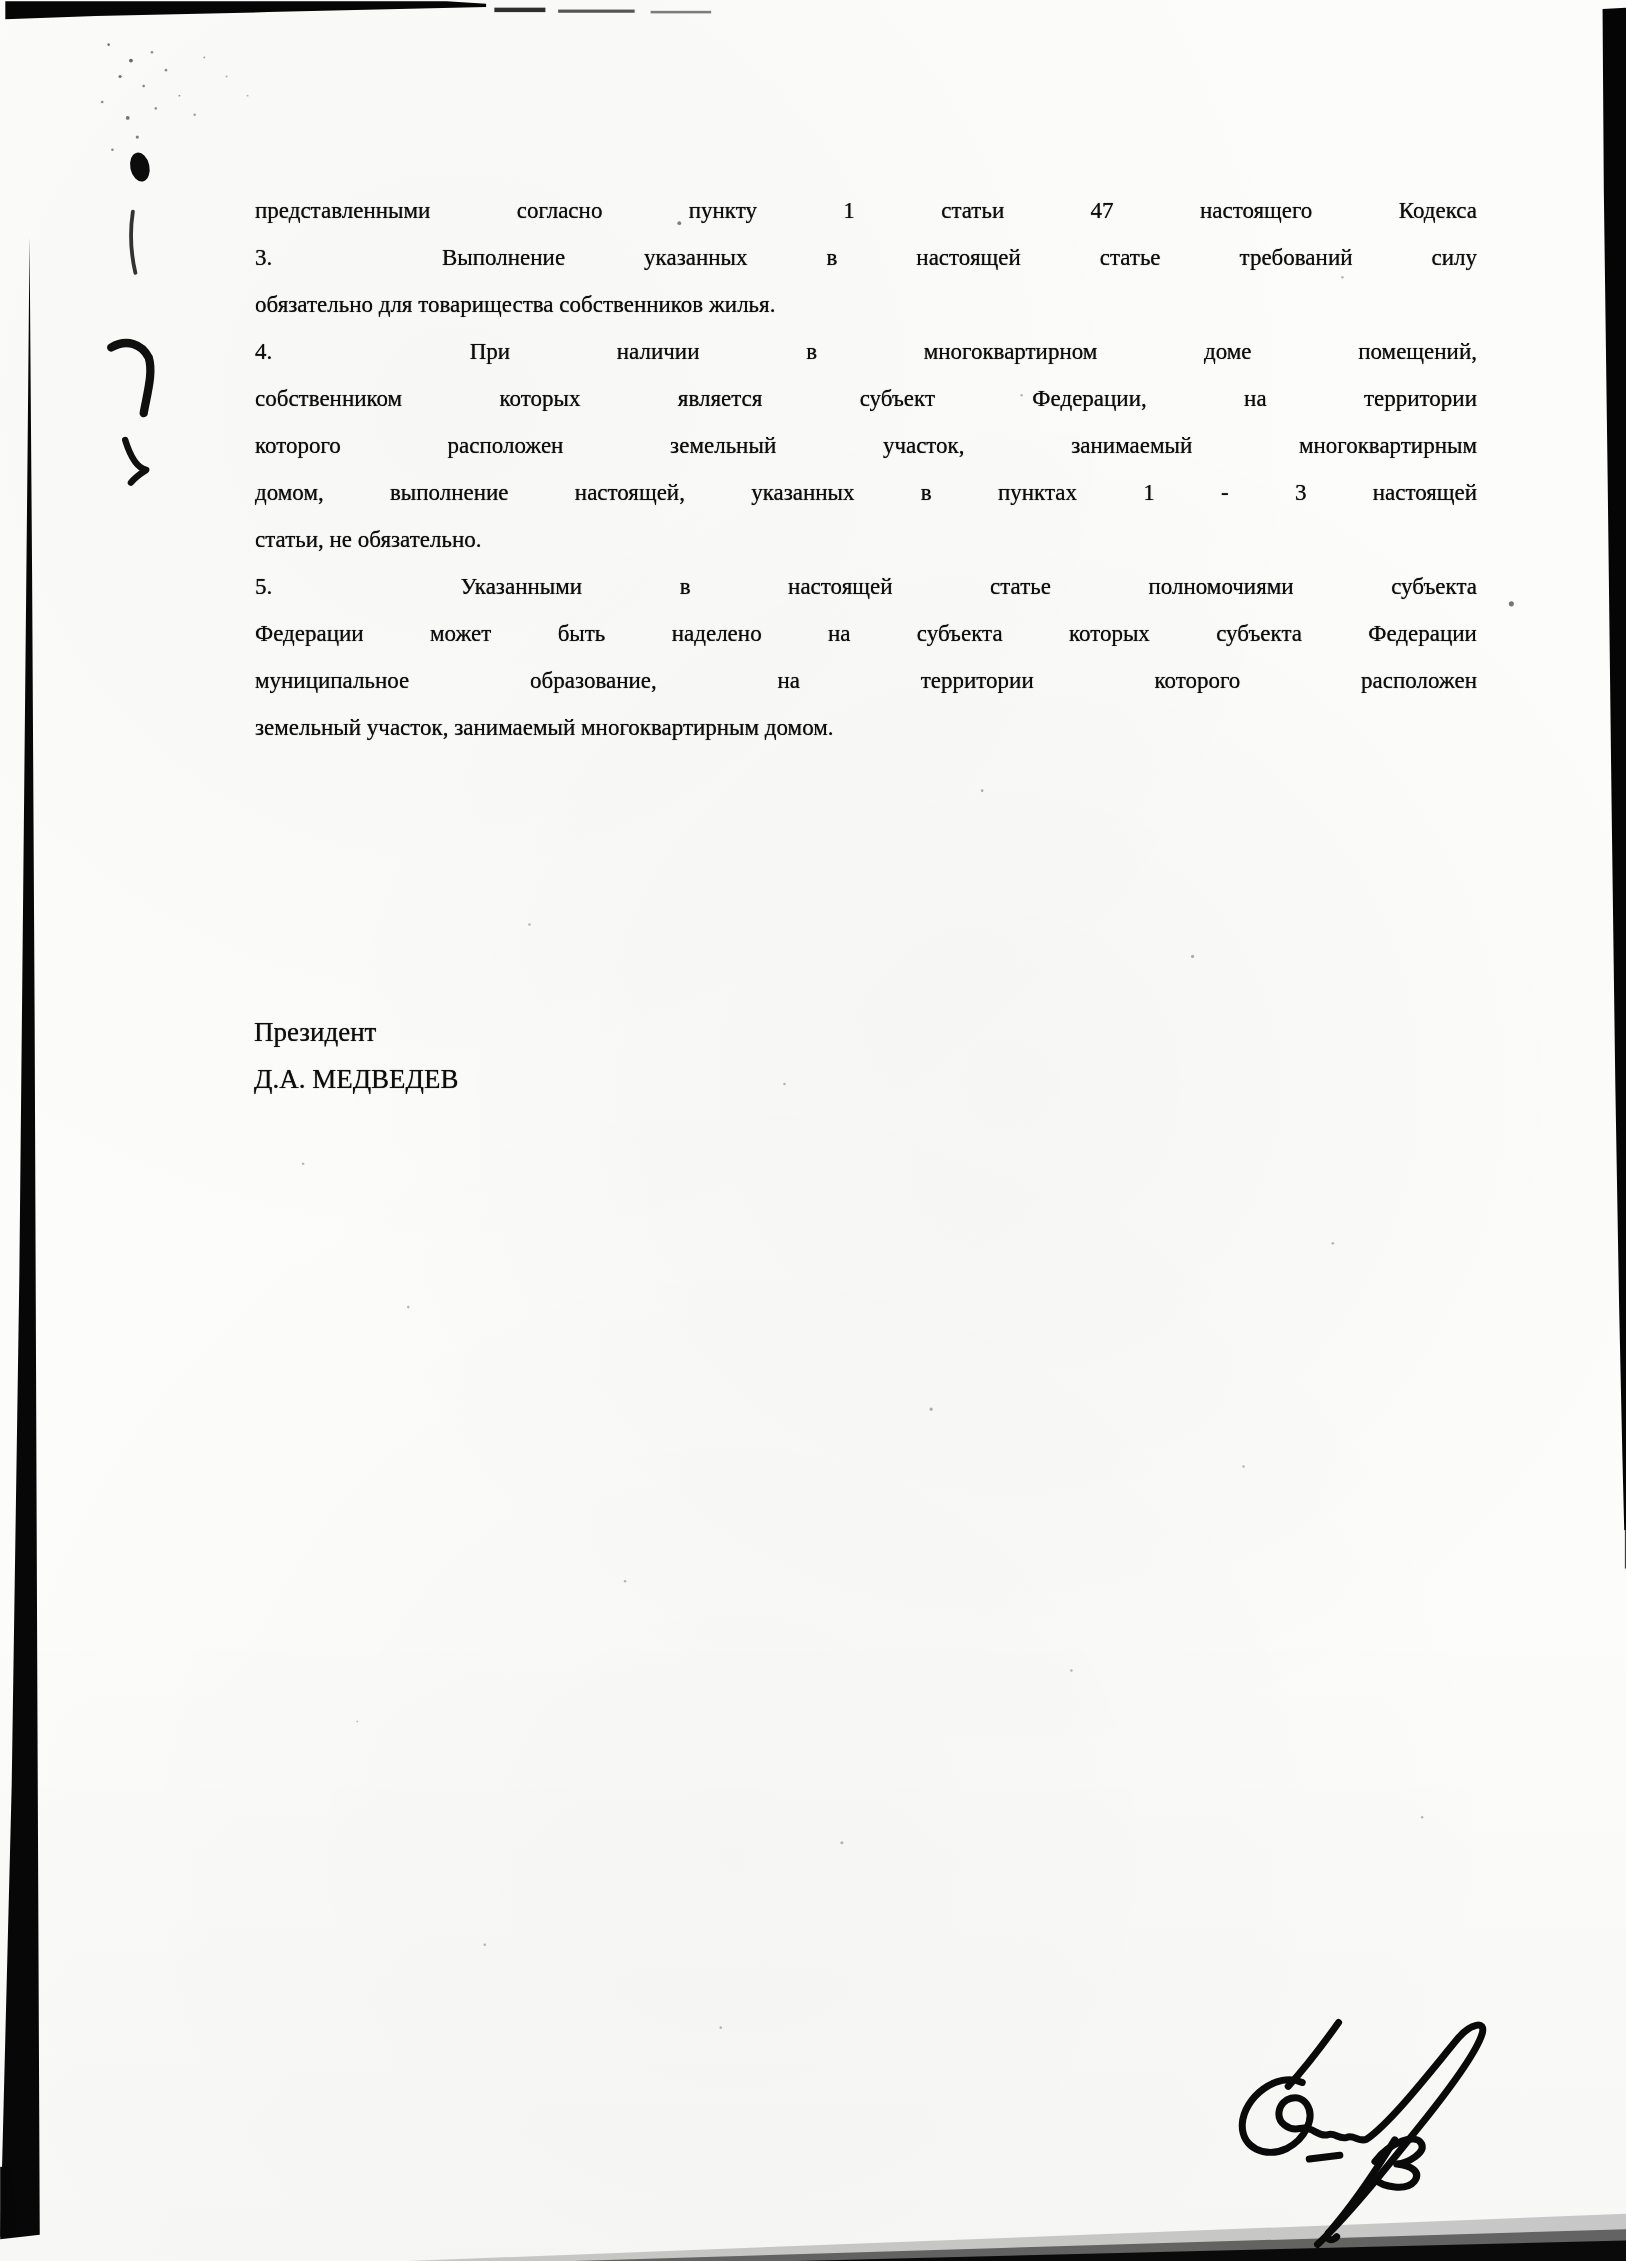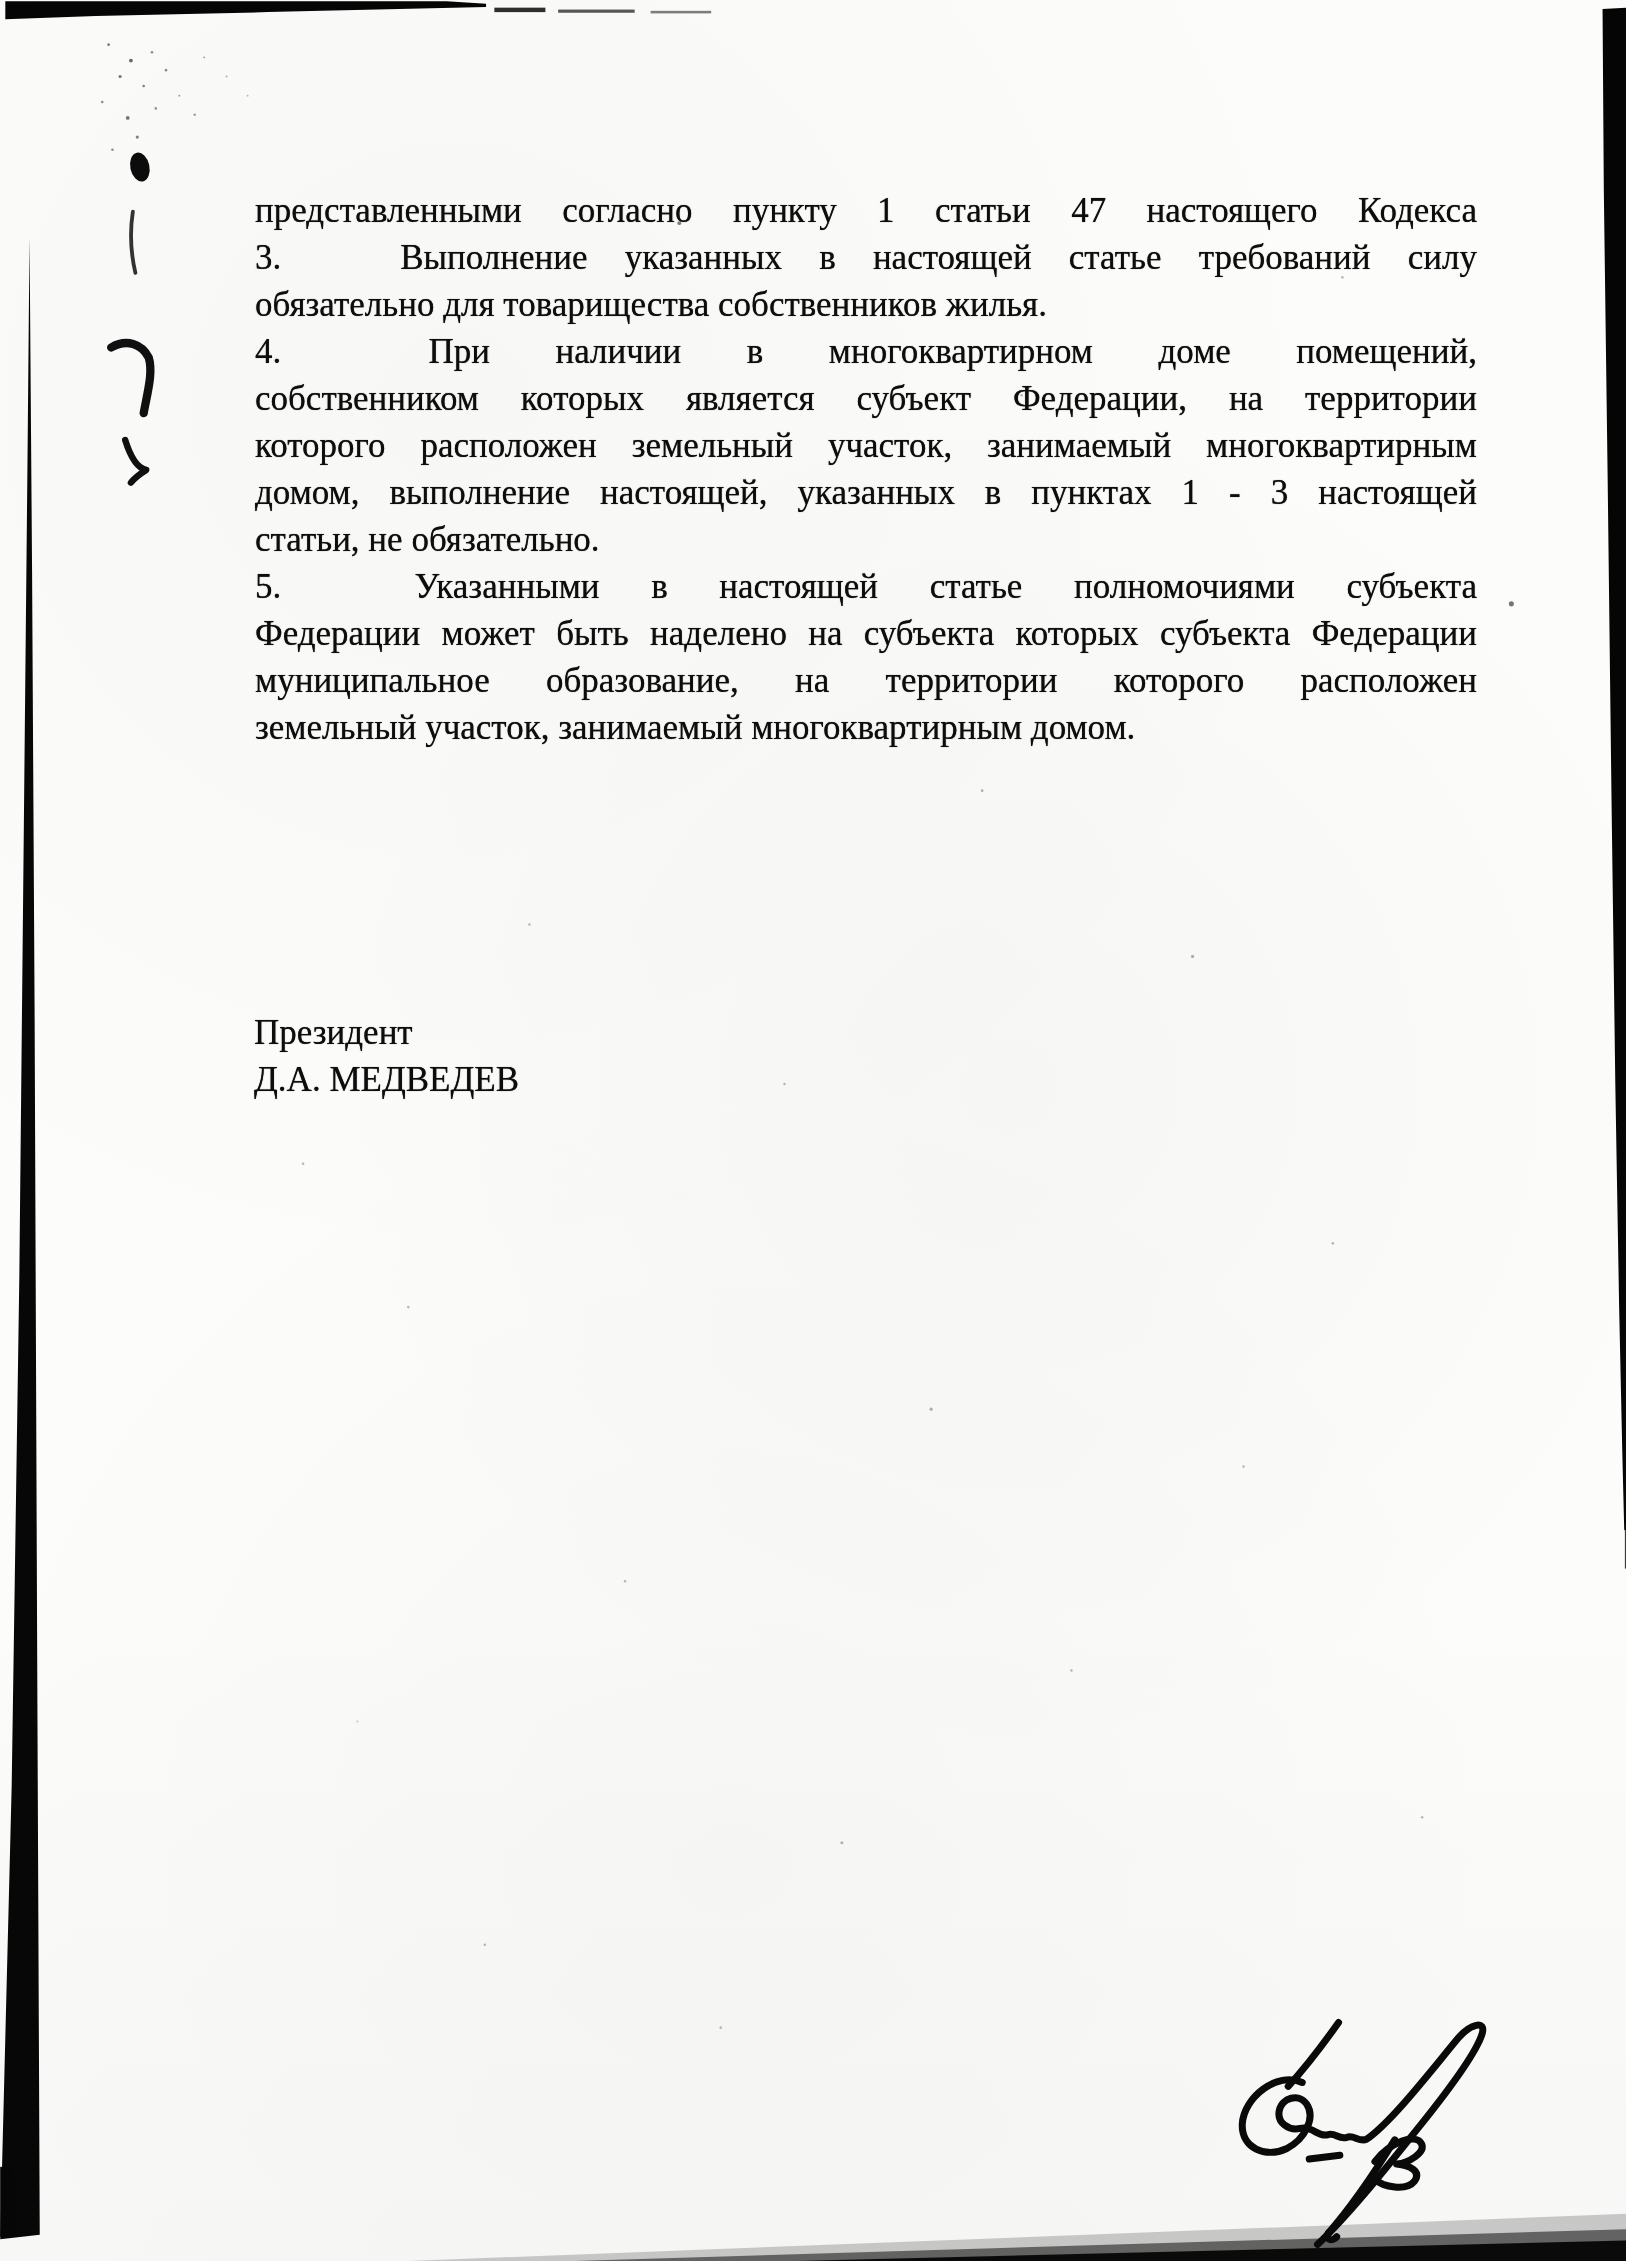--- a/index.html
+++ b/index.html
@@ -11,32 +11,32 @@
       radial-gradient(circle at 28% 18%, rgba(0,0,0,0.018), transparent 42%),
       radial-gradient(circle at 62% 48%, rgba(0,0,0,0.022), transparent 46%),
       radial-gradient(circle at 45% 82%, rgba(0,0,0,0.02), transparent 40%),
       linear-gradient(180deg, rgba(0,0,0,0) 70%, rgba(0,0,0,0.02) 100%);
     overflow:hidden;
     font-family:"Liberation Serif","DejaVu Serif",serif;
     color:#0d0d0d;
   }
   .doc{
     position:absolute;left:255px;top:187px;width:1222px;
-    font-size:35px;line-height:47px;
+    font-size:23px;line-height:47px;
     text-shadow:0 0 0.8px rgba(12,12,12,0.85);
   }
   .line{height:47px;white-space:nowrap;}
   .line.j{display:flex;justify-content:space-between;align-items:baseline;}
   .line .num{display:inline-block;min-width:108px;}
   .article2{margin-top:14.7px;}
   .article2 .heading{font-weight:bold;margin-left:75px;height:47px;}
   .article2 .body{margin-left:75px;height:47px;white-space:nowrap;}
   .signoff{
     position:absolute;left:254px;top:1009px;
-    font-size:35px;line-height:47px;
+    font-size:27px;line-height:47px;
     text-shadow:0 0 0.8px rgba(12,12,12,0.85);
   }
   .signoff div{height:47px;}
   svg.overlay{position:absolute;left:0;top:0;width:1627px;height:2261px;pointer-events:none;}
 </style>
 </head>
 <body>
 
 <div class="page">
 

